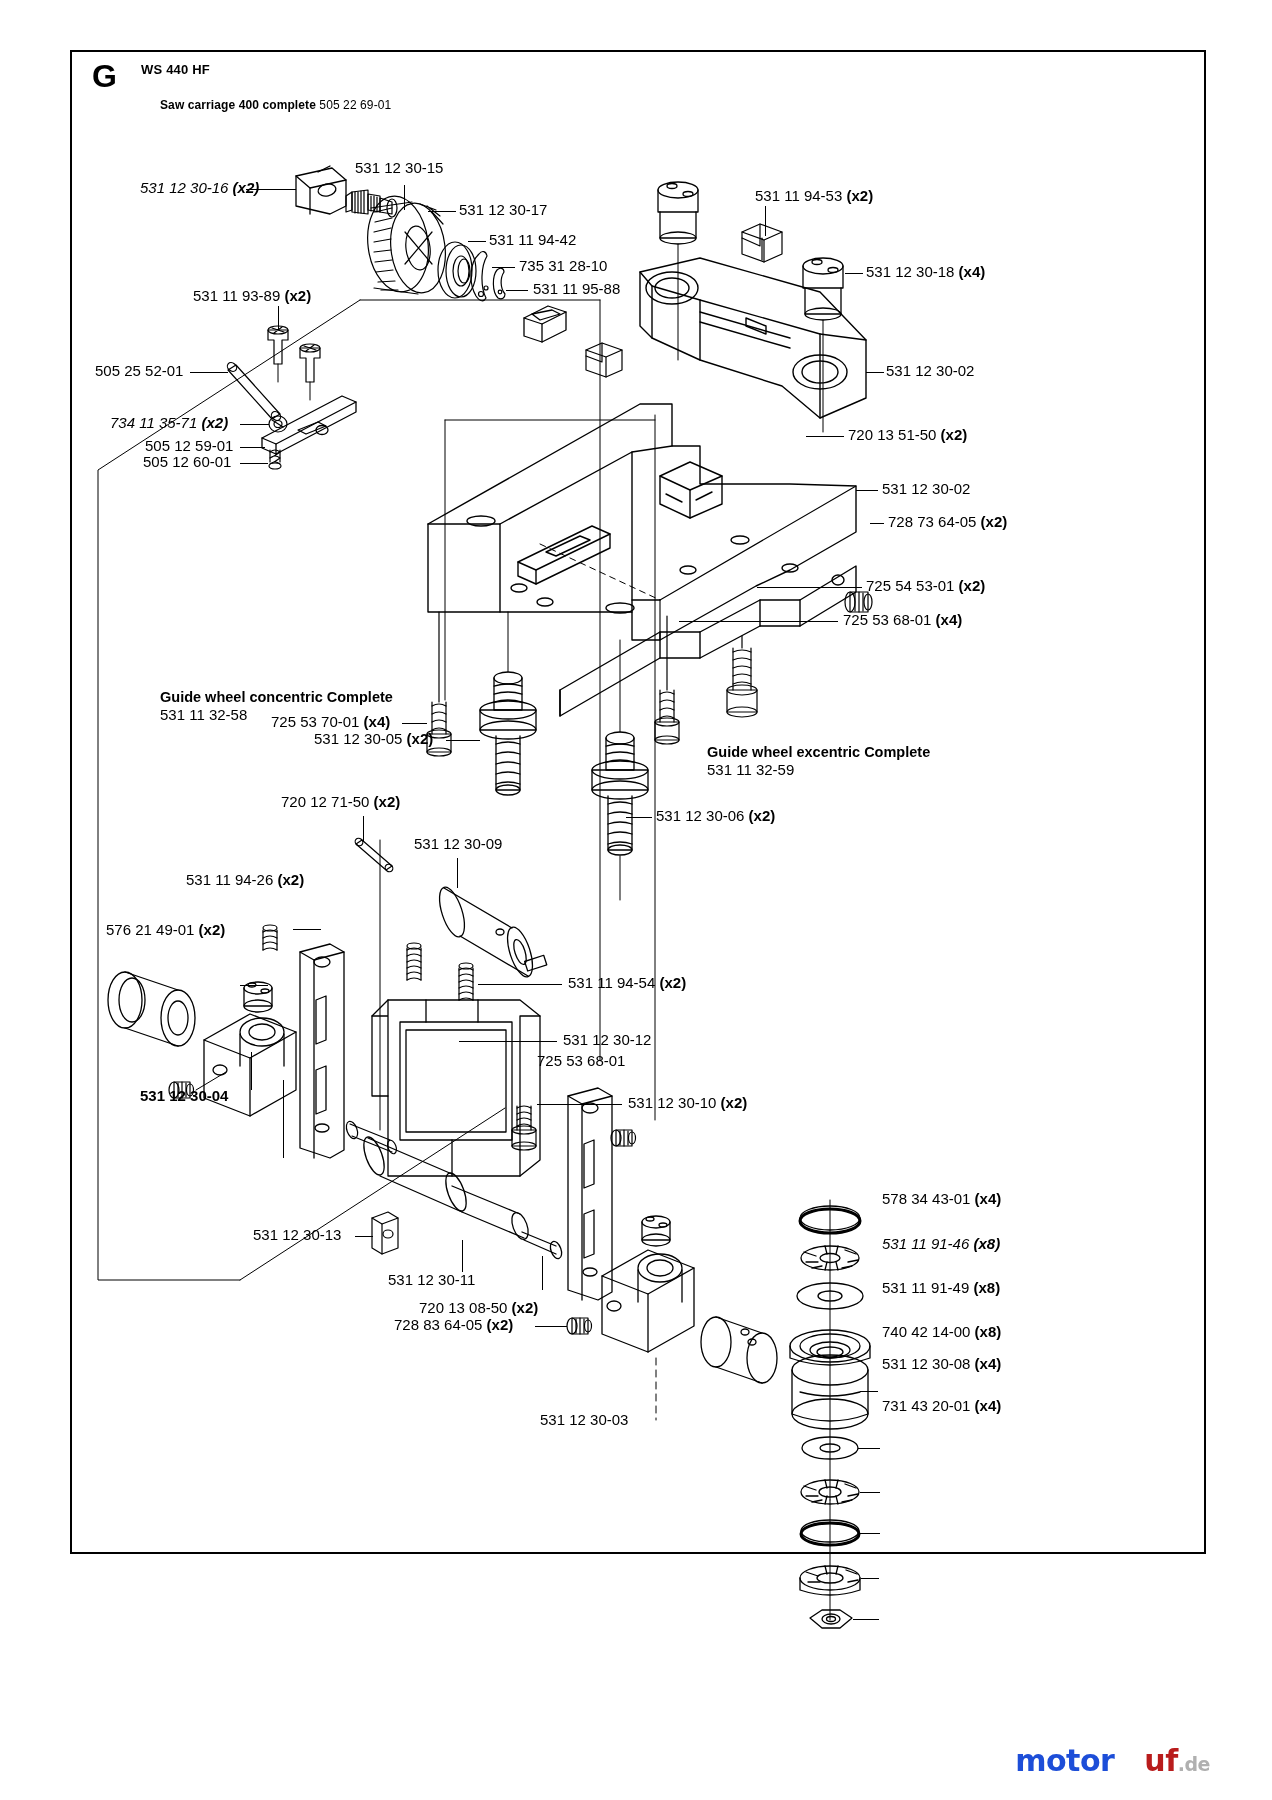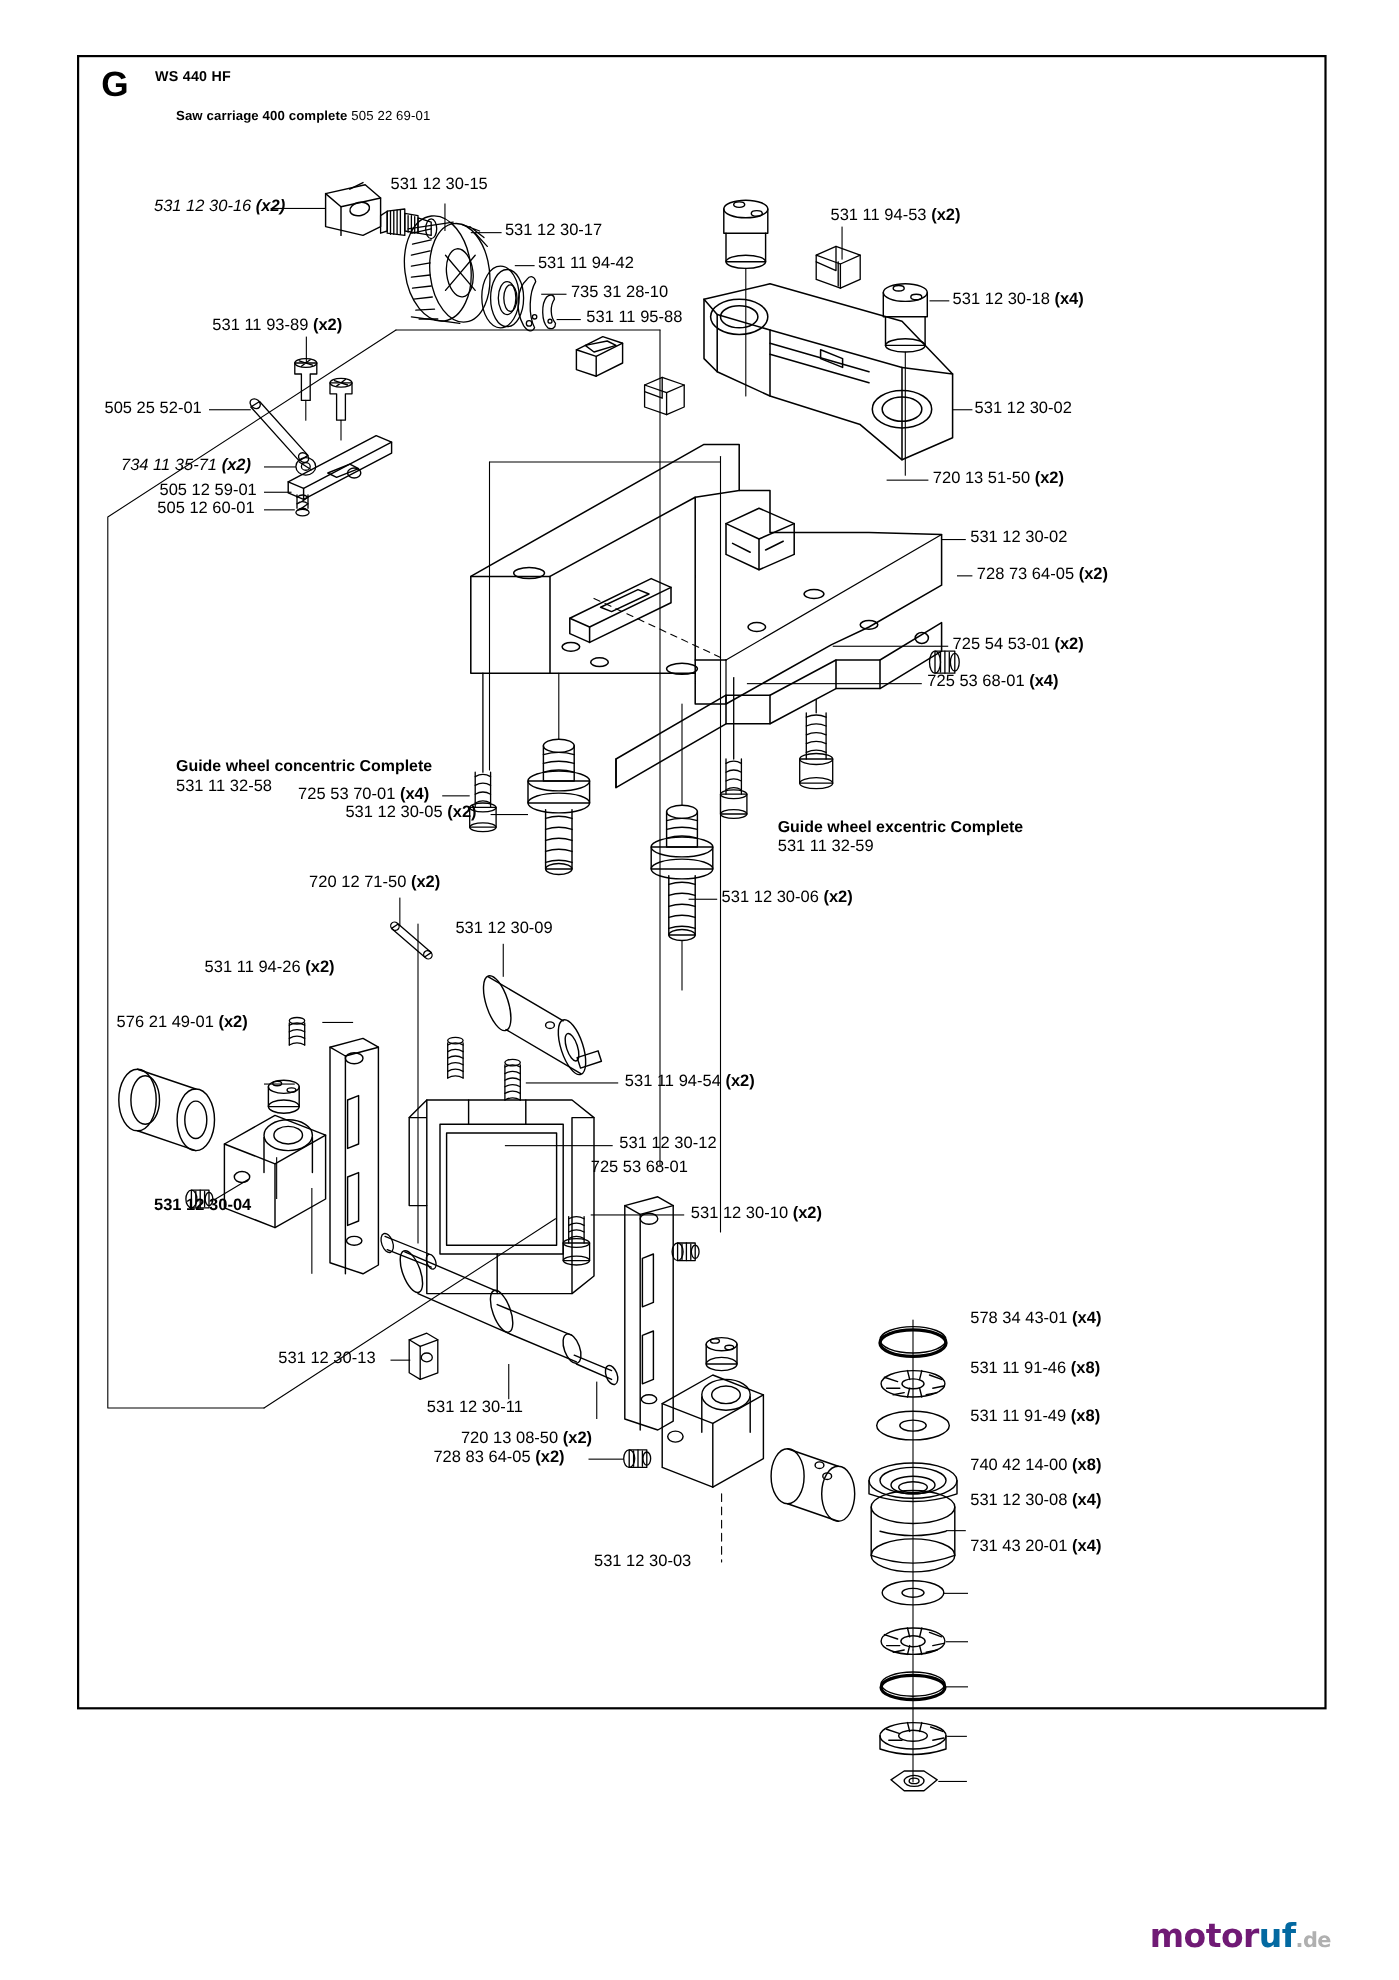--- a/index.html
+++ b/index.html
@@ -49,22 +49,22 @@
 
   
   #art{position:absolute;left:0;top:0;width:1272px;height:1800px;pointer-events:none;}
 
   
   .wm{
     position:absolute;right:62px;bottom:22px;
     font-size:30px;font-weight:bold;letter-spacing:-.5px;
     color:#7b7b7b;font-family:"DejaVu Sans",sans-serif;
   }
-  .wm .mo{color:#701a75;}
-  .wm .ruf{color:#0369a1;}
+  .wm .mo{color:#1d4ed8;}
+  .wm .ruf{color:#b91c1c;margin-left:30px;}
   .wm .de{color:#b0b0b0;font-size:19px;}
 </style>
 </head>
 <body>
 
 <div id="page" data-name="parts-diagram-page">
 
   <div class="frame" data-name="diagram-frame"></div>
 
   <div class="sect-letter" data-name="section-letter">G</div>
@@ -633,21 +633,21 @@
   <div class="lbl" style="left:540px;top:1412px;" data-name="part-label-531-12-30-03"><span>531 12 30-03</span> <b></b></div>
   <div class="lbl" style="left:882px;top:1191px;" data-name="part-label-578-34-43-01"><span>578 34 43-01</span> <b>(x4)</b></div>
   <div class="lbl" style="left:882px;top:1236px;" data-name="part-label-531-11-91-46"><span>531 11 91-46</span> <b>(x8)</b></div>
   <div class="lbl" style="left:882px;top:1280px;" data-name="part-label-531-11-91-49"><span>531 11 91-49</span> <b>(x8)</b></div>
   <div class="lbl" style="left:882px;top:1324px;" data-name="part-label-740-42-14-00"><span>740 42 14-00</span> <b>(x8)</b></div>
   <div class="lbl" style="left:882px;top:1356px;" data-name="part-label-531-12-30-08"><span>531 12 30-08</span> <b>(x4)</b></div>
   <div class="lbl" style="left:882px;top:1398px;" data-name="part-label-731-43-20-01"><span>731 43 20-01</span> <b>(x4)</b></div>
 
   <style>
     [data-name="part-label-578-34-43-01"]{top:1192px;}
-    [data-name="part-label-531-11-91-46"]{top:1237px;}
+    [data-name="part-label-531-11-91-46"]{top:1237px;font-style:italic;}
     [data-name="part-label-531-11-91-49"]{top:1281px;}
     [data-name="part-label-740-42-14-00"]{top:1325px;}
     [data-name="part-label-531-12-30-08"]{top:1357px;}
     [data-name="part-label-731-43-20-01"]{top:1399px;}
   </style>
 
   <div class="grp" style="left:160px;top:688px;" data-name="group-label-guide-wheel-concentric">
     <span data-name="group-title-concentric">Guide wheel concentric Complete</span>
     <span class="pn" data-name="group-part-number-concentric">531 11 32-58</span>
   </div>

